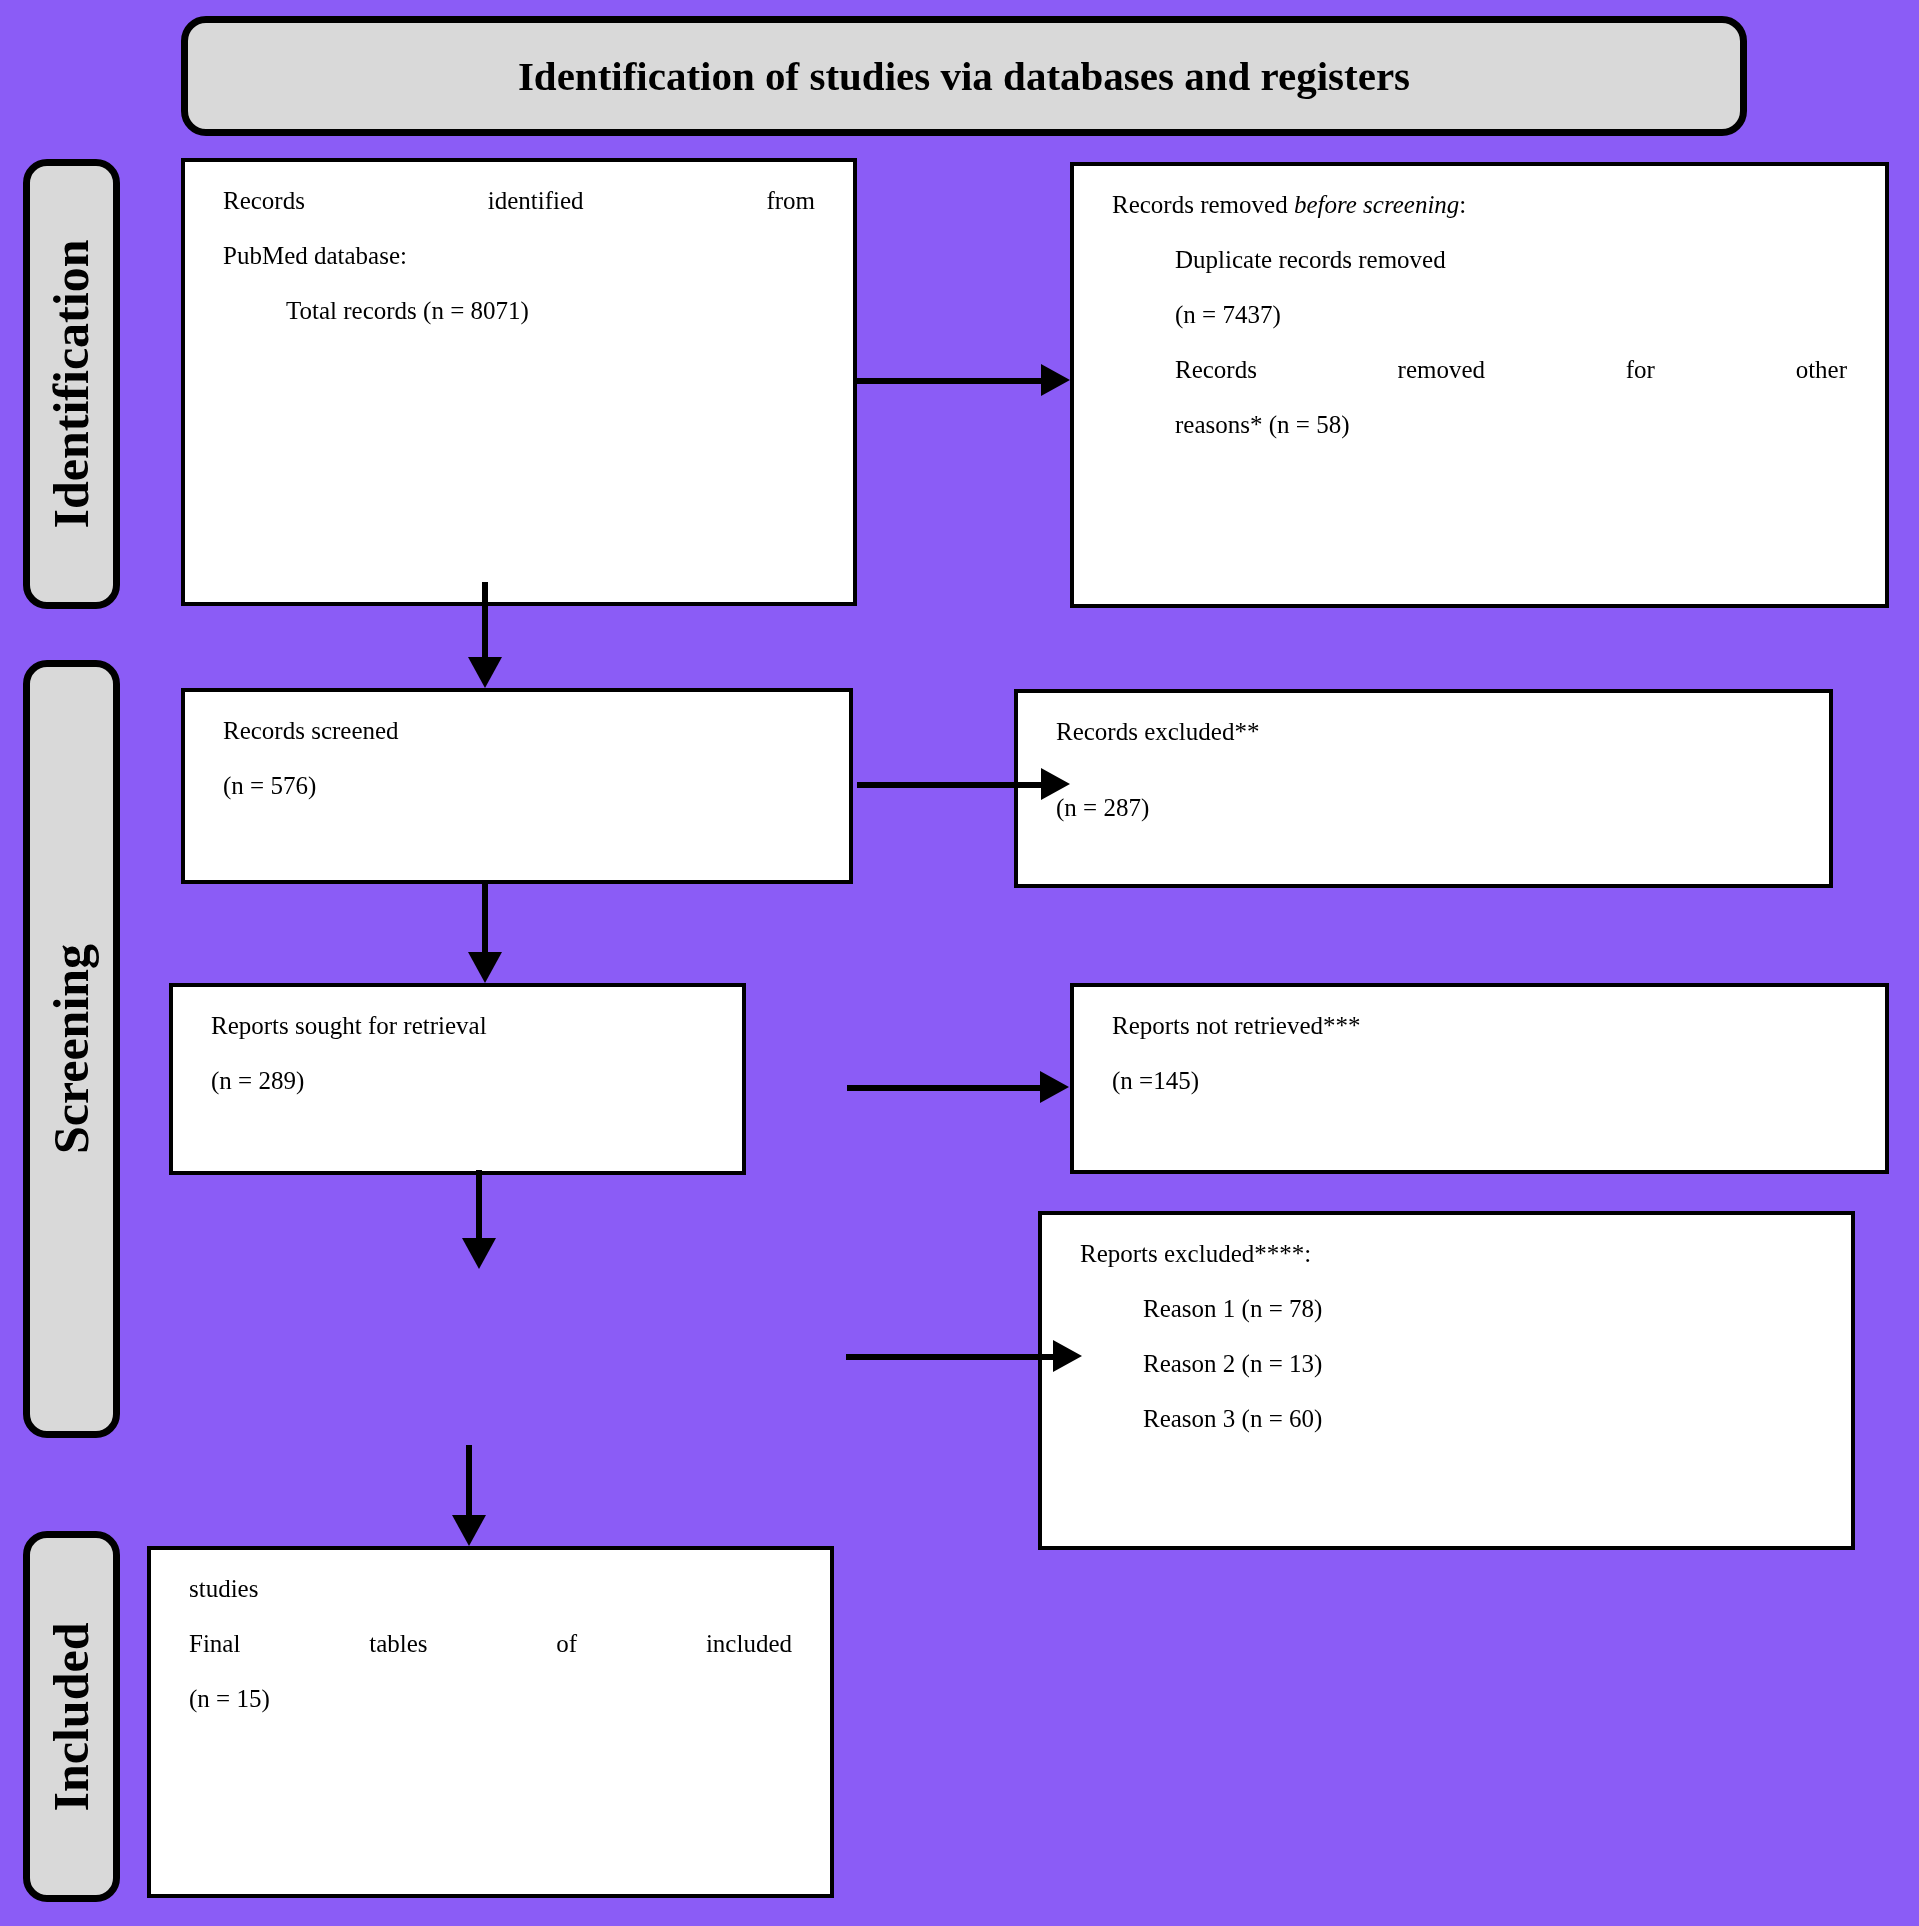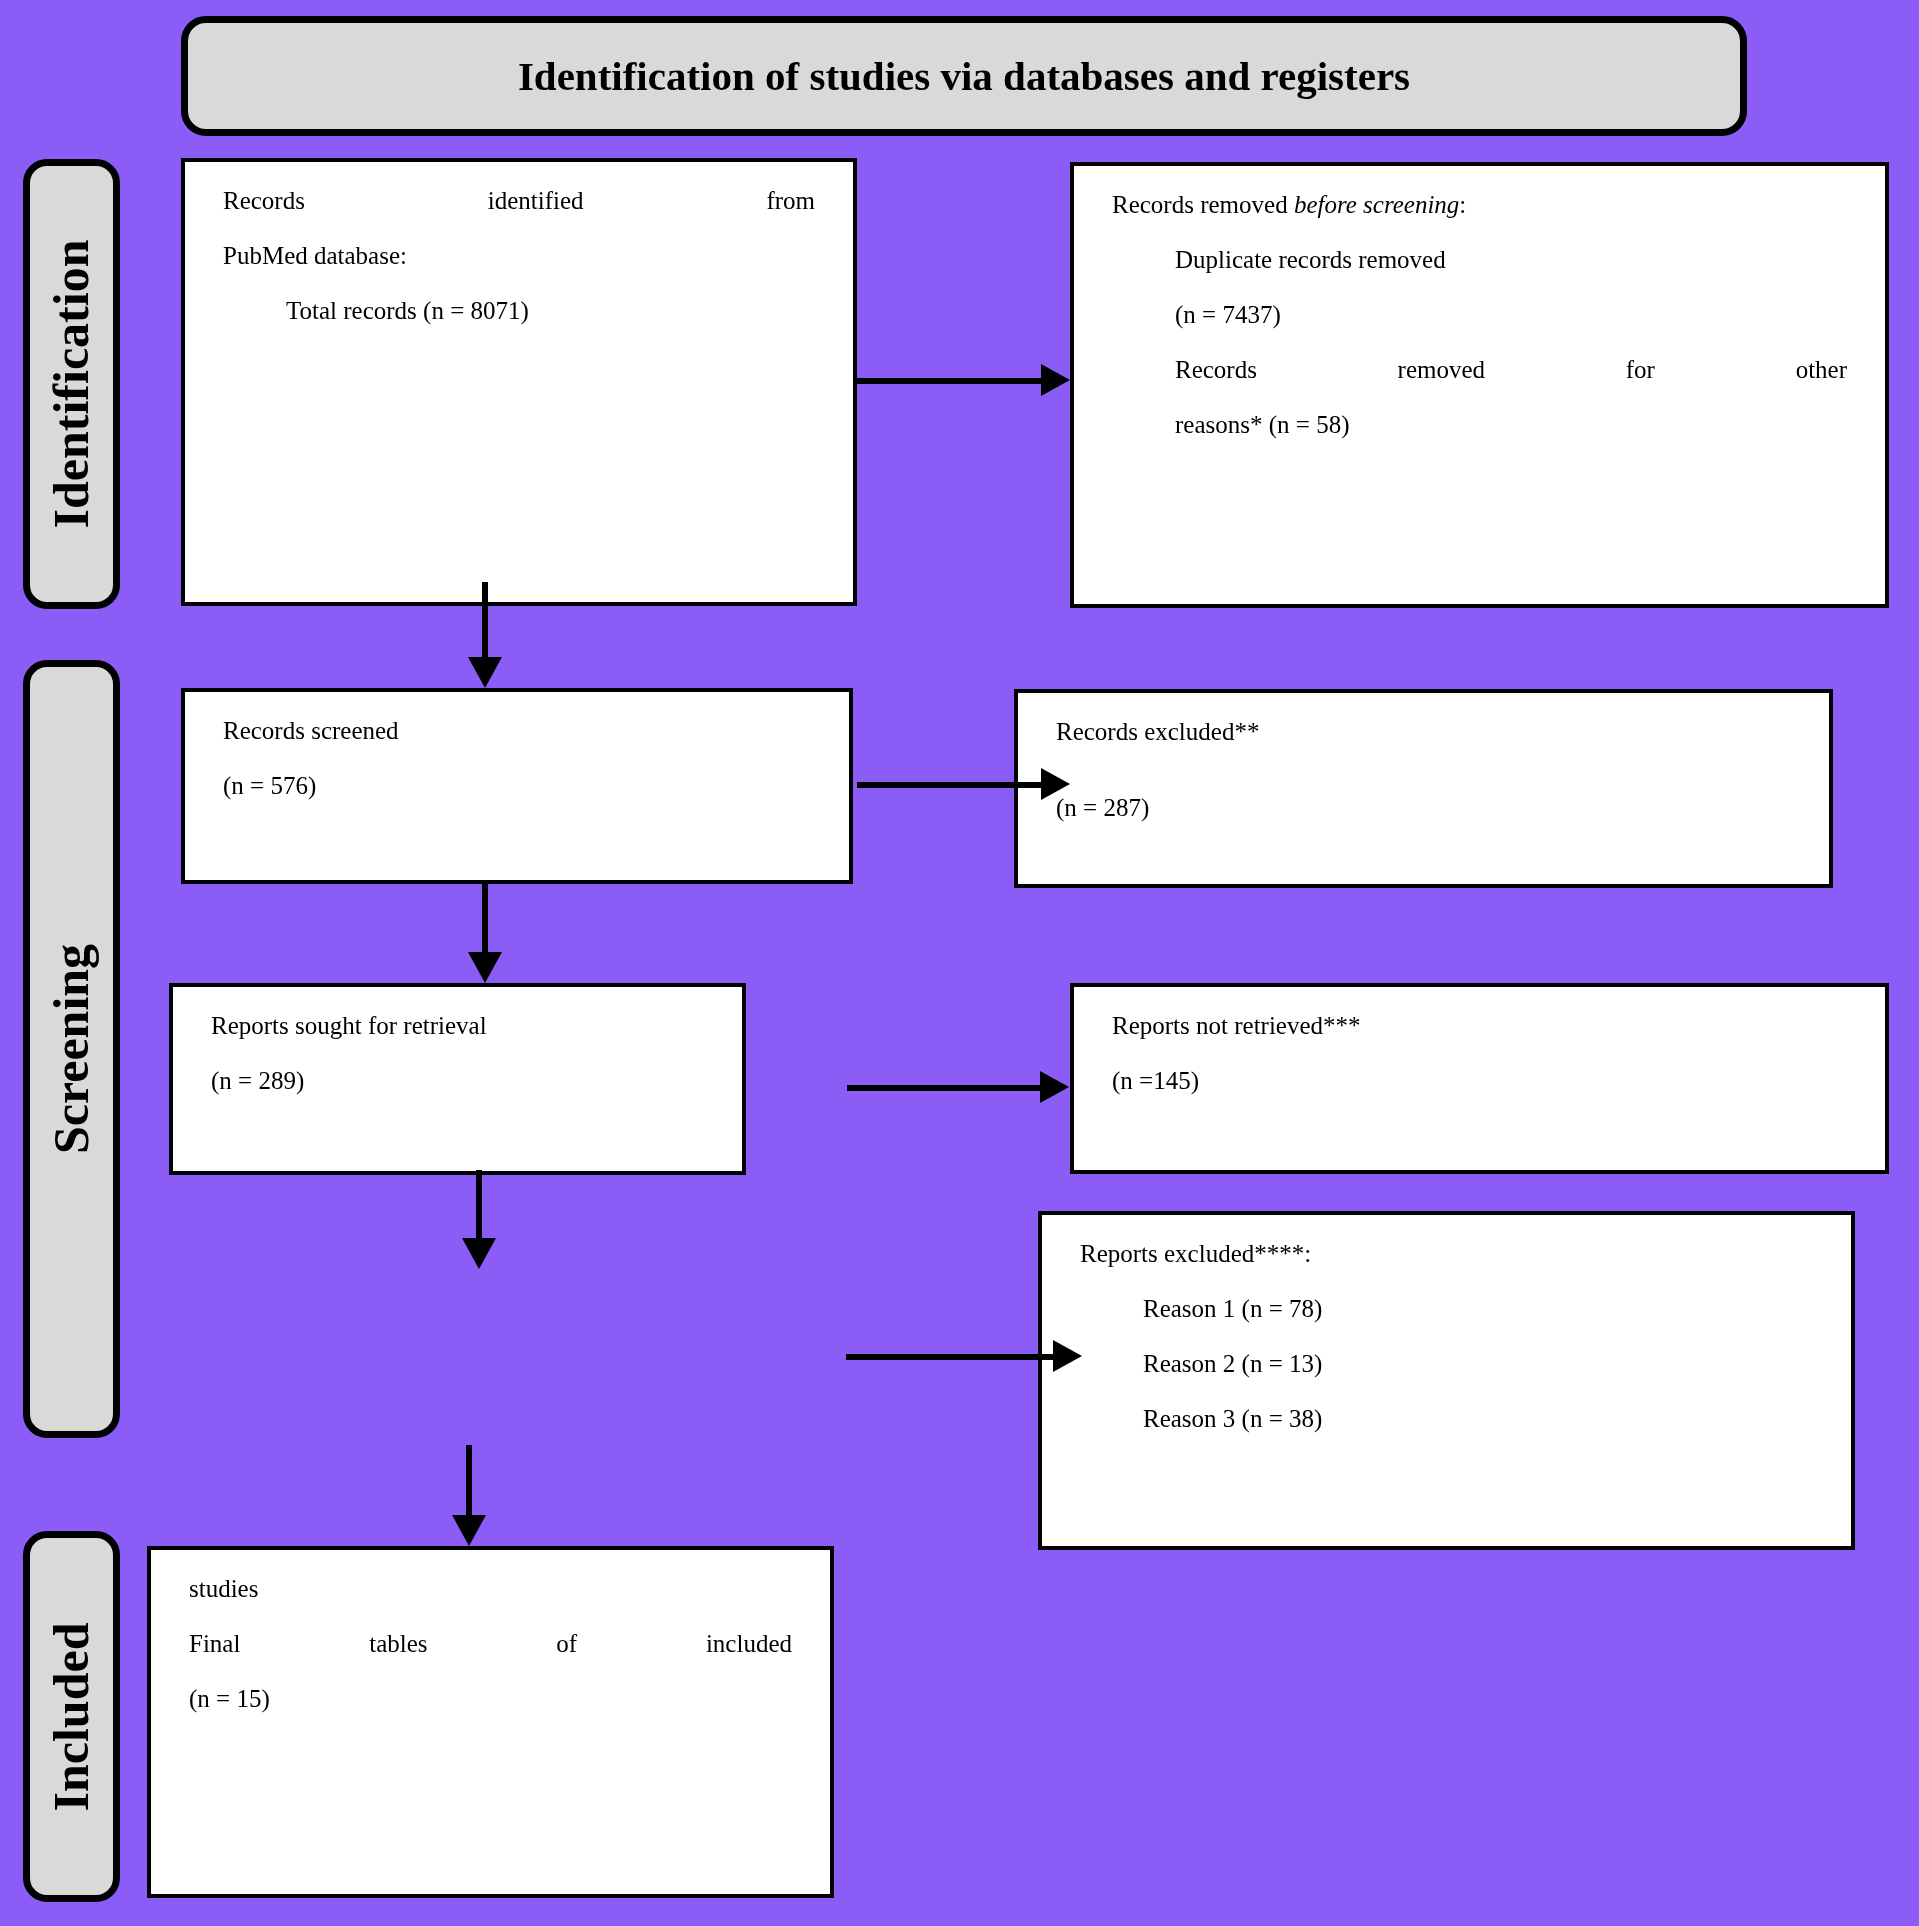--- a/index.html
+++ b/index.html
@@ -118,21 +118,21 @@
   <div class="node" style="left:1070px; top:983px; width:819px; height:191px;font-family:Liberation Serif, serif;">
     <div class="line">Reports not retrieved***</div>
     <div class="line">(n =145)</div>
   </div>
 
 
   <div class="node" style="left:1038px; top:1211px; width:817px; height:339px;">
     <div class="line">Reports excluded****:</div>
     <div class="line indent">Reason 1 (n = 78)</div>
     <div class="line indent">Reason 2 (n = 13)</div>
-    <div class="line indent">Reason 3 (n = 38)</div>
+    <div class="line indent">Reason 3 (n = 60)</div>
   </div>
 
   <div class="node" style="left:147px; top:1546px; width:687px; height:352px;">
     <div class="line">studies</div>
     <div class="line stretch">Final tables of included</div>
     <div class="line">(n = 15)</div>
   </div>
 
   <div class="arrow" style="left:857px; top:364px; width:213px; height:33px;">
     <div class="shaft-h" style="left:0; top:13.6px; width:187px;"></div>

